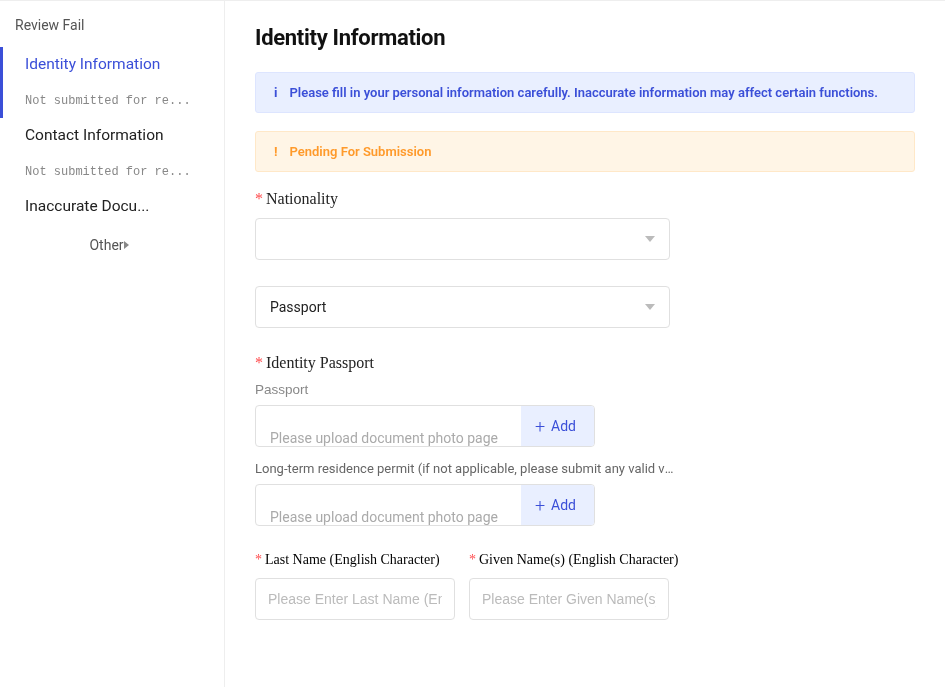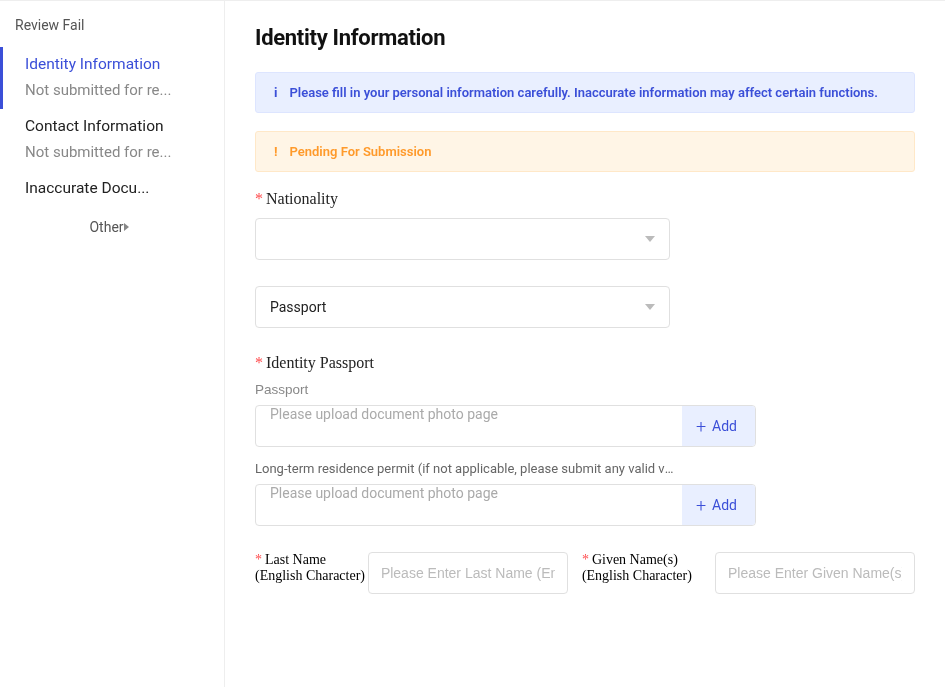--- a/index.html
+++ b/index.html
@@ -6,21 +6,21 @@
     body { font-family: -apple-system, BlinkMacSystemFont, "Segoe UI", Roboto, sans-serif; background: #fff; width: 945px; height: 687px; overflow: hidden; }
     .container { display: flex; width: 100%; height: 100%; border-top: 1px solid #eee; }
     
     
     .sidebar { width: 225px; padding: 16px 0 0 0; border-right: 1px solid #eee; }
     .sidebar-header { color: #555; font-size: 14px; padding: 0 0 14px 15px; }
     .sidebar-item { padding: 8px 0 10px 22px; border-left: 3px solid transparent; cursor: pointer; }
     .sidebar-item.active { border-left: 3px solid #3b4fd8; }
     .sidebar-item.active .sidebar-item-title { color: #3b4fd8; }
     .sidebar-item-title { font-size: 15.5px; color: #222; }
-    .sidebar-item-sub { font-size: 15px; color: #888; margin-top: 8px; overflow: hidden; text-overflow: ellipsis; white-space: nowrap; max-width: 180px; }
+    .sidebar-item-sub { font-size: 12px; color: #888; margin-top: 21px; overflow: hidden; text-overflow: ellipsis; white-space: nowrap; max-width: 180px; font-family: Liberation Mono, monospace; }
     .sidebar-other { display: flex; align-items: center; justify-content: center; padding: 12px 28px 10px 22px; color: #555; font-size: 14px; cursor: pointer; }
     .chevron { width: 0; height: 0; border-left: 5px solid #888; border-top: 4px solid transparent; border-bottom: 4px solid transparent; }
 
     
     .main { flex: 1; padding: 24px 30px 10px 30px; overflow-y: auto; }
     .page-title { font-size: 22px; font-weight: 700; letter-spacing: -0.3px; color: #111; margin-bottom: 22px; }
 
     .alert { display: flex; align-items: center; gap: 12px; border-radius: 3px; padding: 12px 18px; margin-bottom: 18px; font-size: 13px; font-weight: 600; }
     .alert-info { background: #e9efff; color: #3b4fd8; border: 1px solid #dde5ff; }
     .alert-warn { background: #fff5e6; color: #ff9a2b; border: 1px solid #ffe8c8; }
@@ -30,28 +30,28 @@
 
     .field { margin-bottom: 26px; }
     .field-label { font-size: 16px; color: #222; margin-bottom: 10px; font-family: Georgia, "Times New Roman", serif; }
     .req { color: #ff4d4f; margin-right: 3px; }
     .select { width: 415px; height: 42px; border: 1px solid #e0e0e0; border-radius: 4px; display: flex; align-items: center; justify-content: space-between; padding: 0 14px; color: #222; font-size: 14px; cursor: pointer; background: #fff; }
     .select .caret { width: 0; height: 0; border-left: 5px solid transparent; border-right: 5px solid transparent; border-top: 6px solid #bbb; }
     .select-value { color: #222; }
     .select.empty .select-value { color: transparent; }
 
     .sub-label { color: #888; font-size: 13.5px; margin: 6px 0 8px 0; font-family: -apple-system, sans-serif; }
-    .upload-row { width: 501px; height: 42px; border: 1px solid #e0e0e0; border-radius: 4px; display: flex; align-items: flex-start; justify-content: space-between; padding-left: 14px; margin-bottom: 14px; }
+    .upload-row { width: 340px; height: 42px; border: 1px solid #e0e0e0; border-radius: 4px; display: flex; align-items: flex-end; justify-content: space-between; padding-left: 14px; margin-bottom: 14px; }
     .upload-placeholder { color: #aaa; font-size: 14px; }
     .add-btn { background: #e9efff; height: 40px; color: #3b4fd8; font-size: 14px; display: flex; align-items: center; gap: 6px; padding: 0 18px 0 14px; border-radius: 0 3px 3px 0; cursor: pointer; }
     .add-btn .plus { font-size: 18px; font-weight: 300; }
     .doc-sub { color: #666; font-size: 13px; margin: 4px 0 8px 0; max-width: 420px; overflow: hidden; text-overflow: ellipsis; white-space: nowrap; }
 
     .name-row { display: flex; gap: 14px; }
-    .name-col { display: flex; flex-direction: row; }
+    .name-col { display: flex; flex-direction: column; }
     .name-label { font-size: 14px; margin-bottom: 10px; font-family: Georgia, "Times New Roman", serif; }
     .text-input { width: 200px; height: 42px; border: 1px solid #e0e0e0; border-radius: 4px; padding: 0 12px; font-size: 14px; color: #222; outline: none; }
     .text-input::placeholder { color: #bbb; }
   </style>
 </head>
 <body>
 
 <div class="container">
   <aside class="sidebar">
     <div class="sidebar-header">Review Fail</div>

